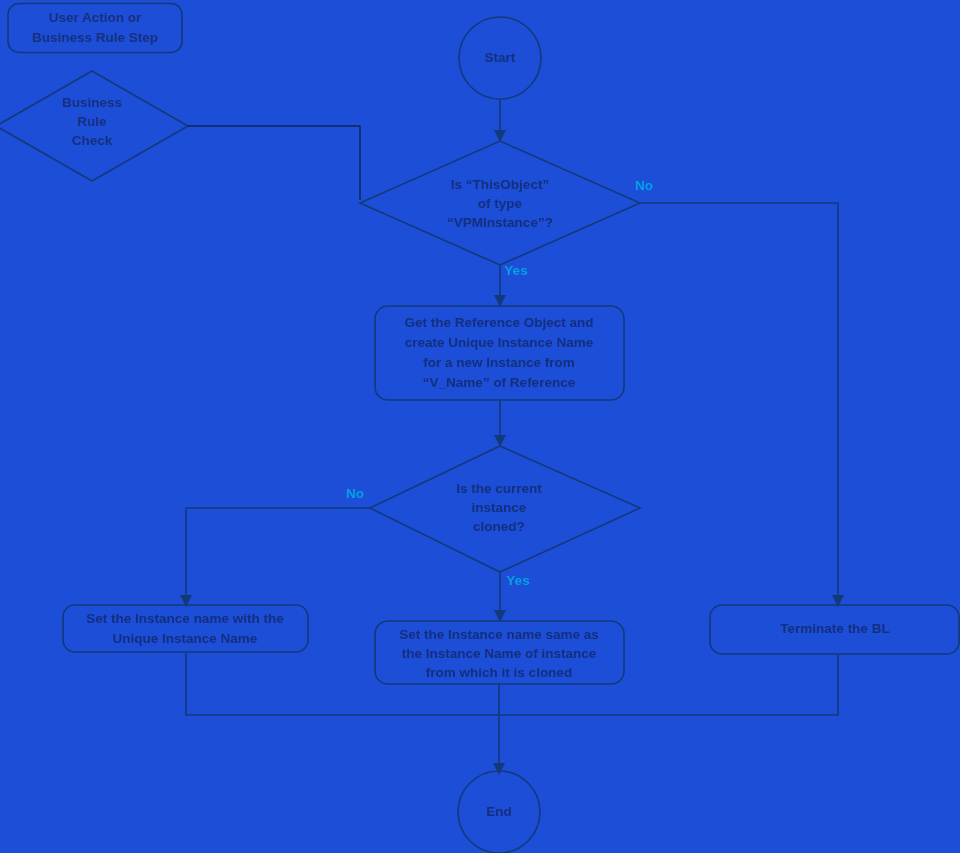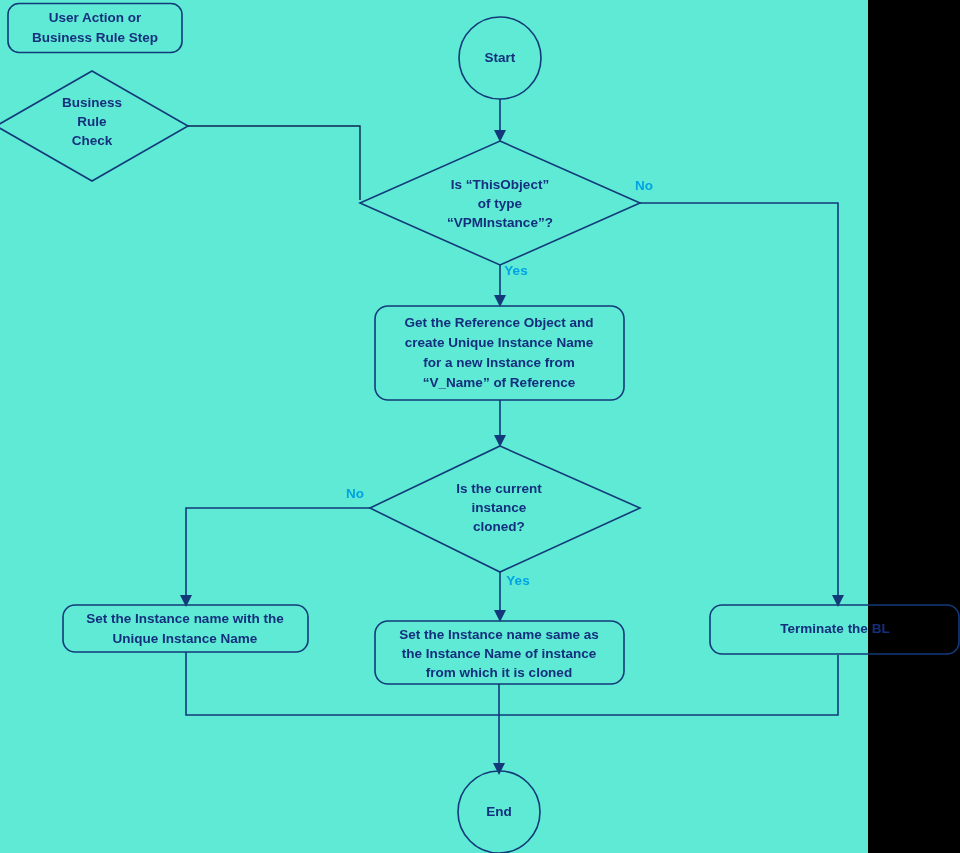--- a/index.html
+++ b/index.html
@@ -8,23 +8,23 @@
     background: #000000;
   }
   body {
     width: 960px;
     height: 853px;
     overflow: hidden;
     font-family: "Liberation Sans", sans-serif;
   }
   #flowchart-root {
     position: relative;
-    width: 868px;
+    width: 960px;
     height: 853px;
-    background: #5eead4;
+    background: #1d4ed8;
   }
   svg.diagram {
     display: block;
     width: 960px;
     height: 853px;
   }
   .node-shape {
     fill: none;
     stroke: #123a7a;
     stroke-width: 1.6;

